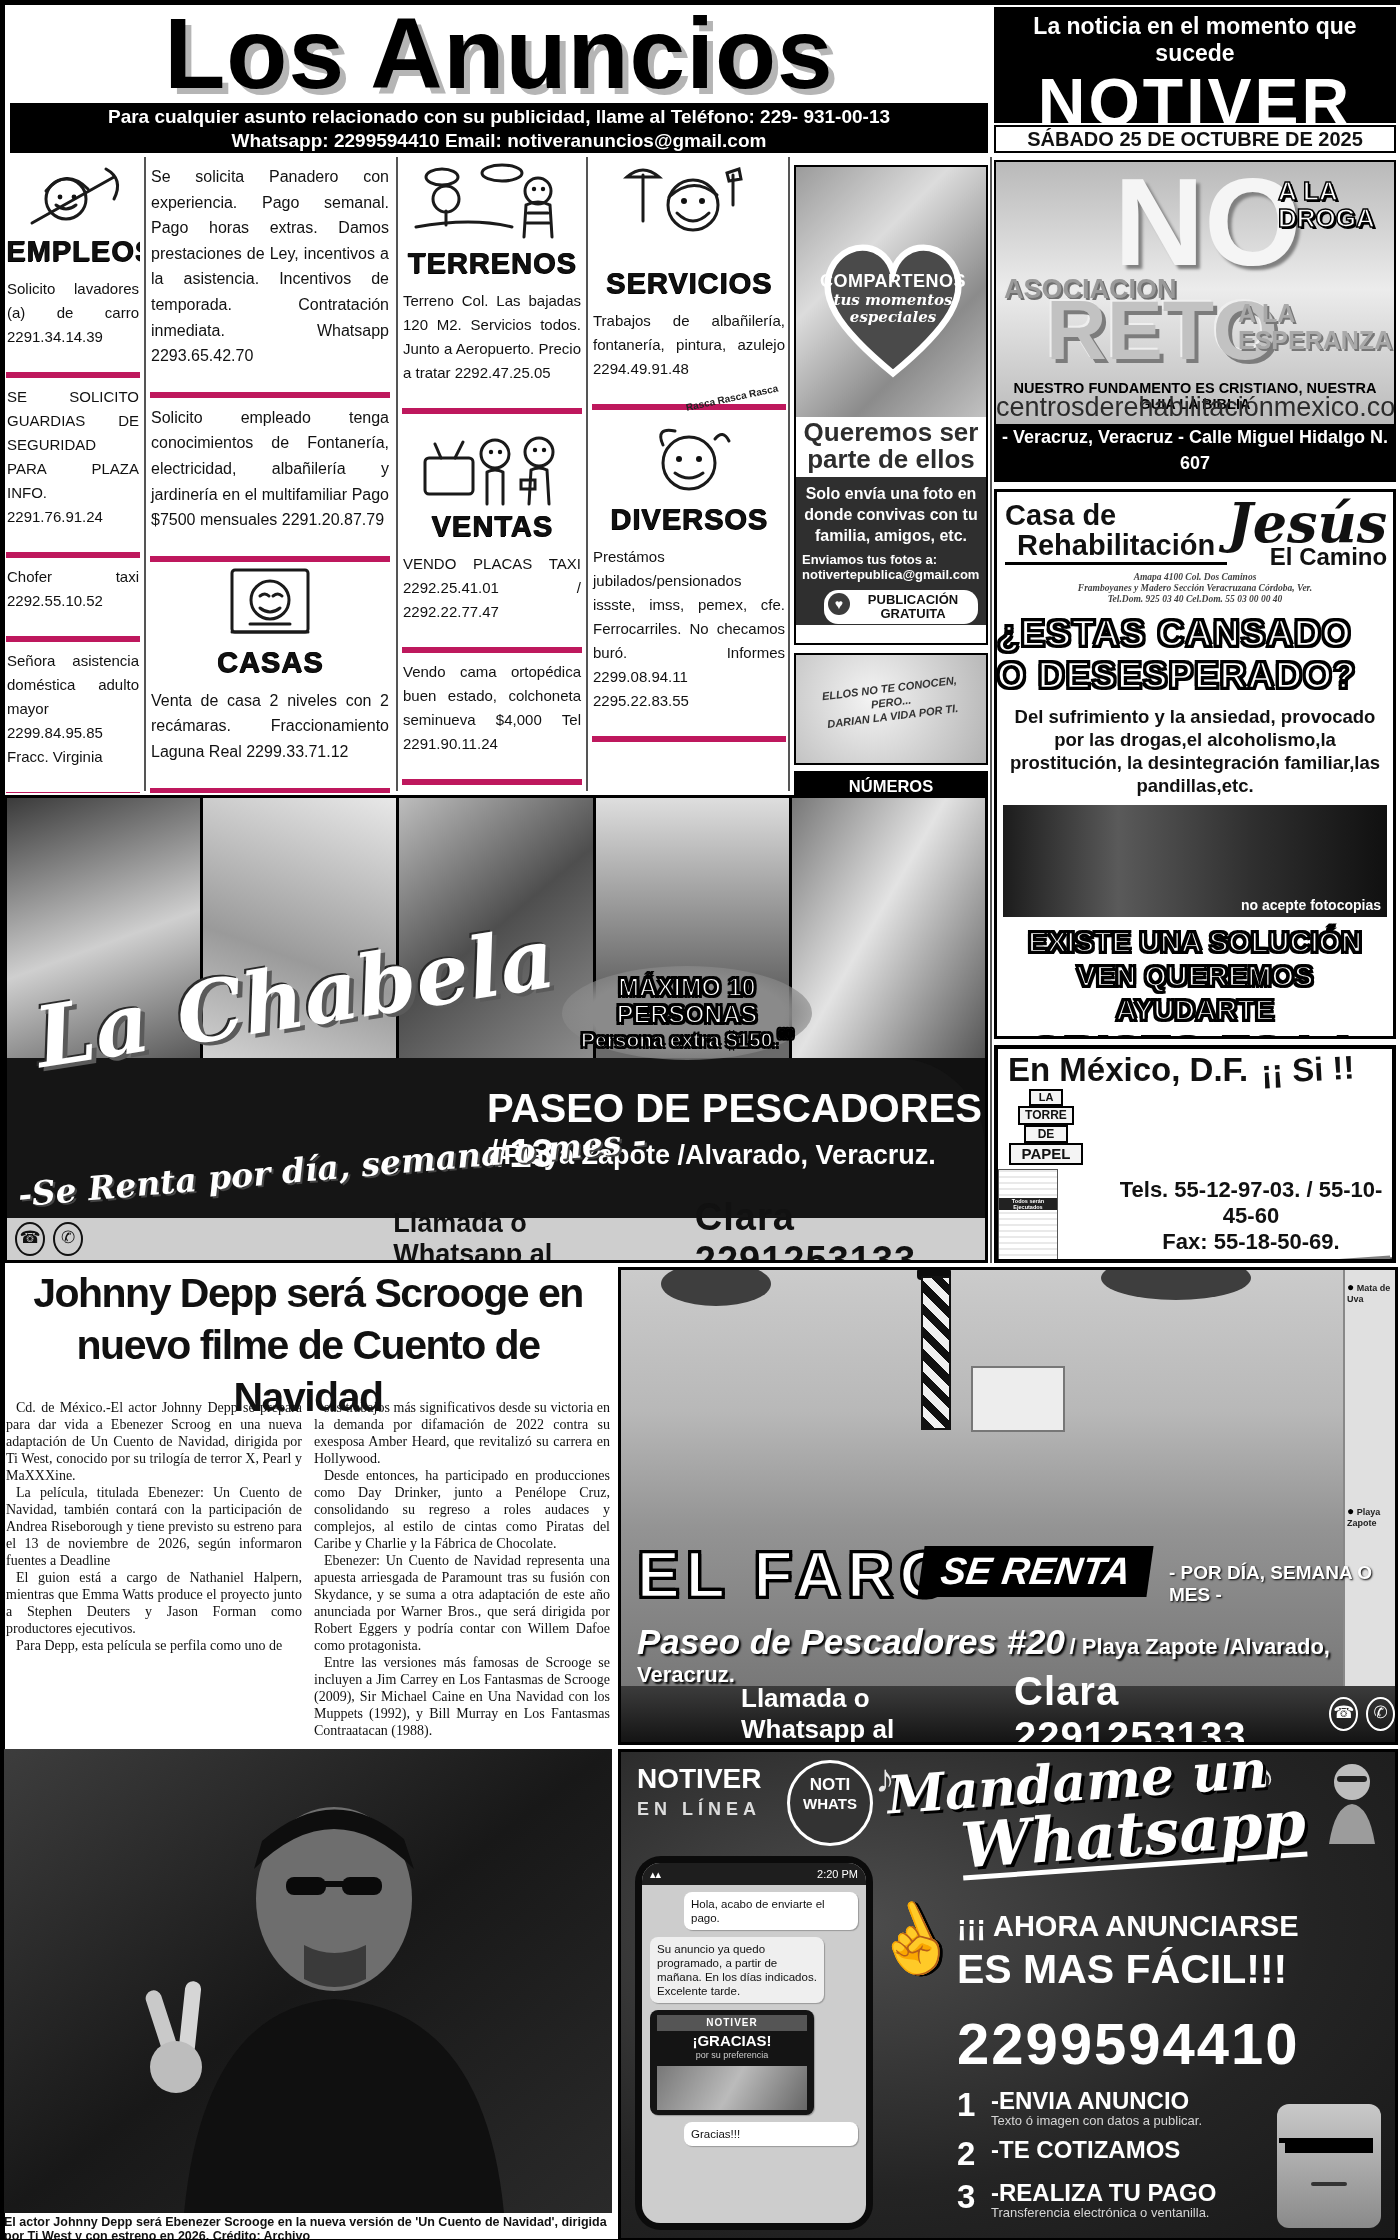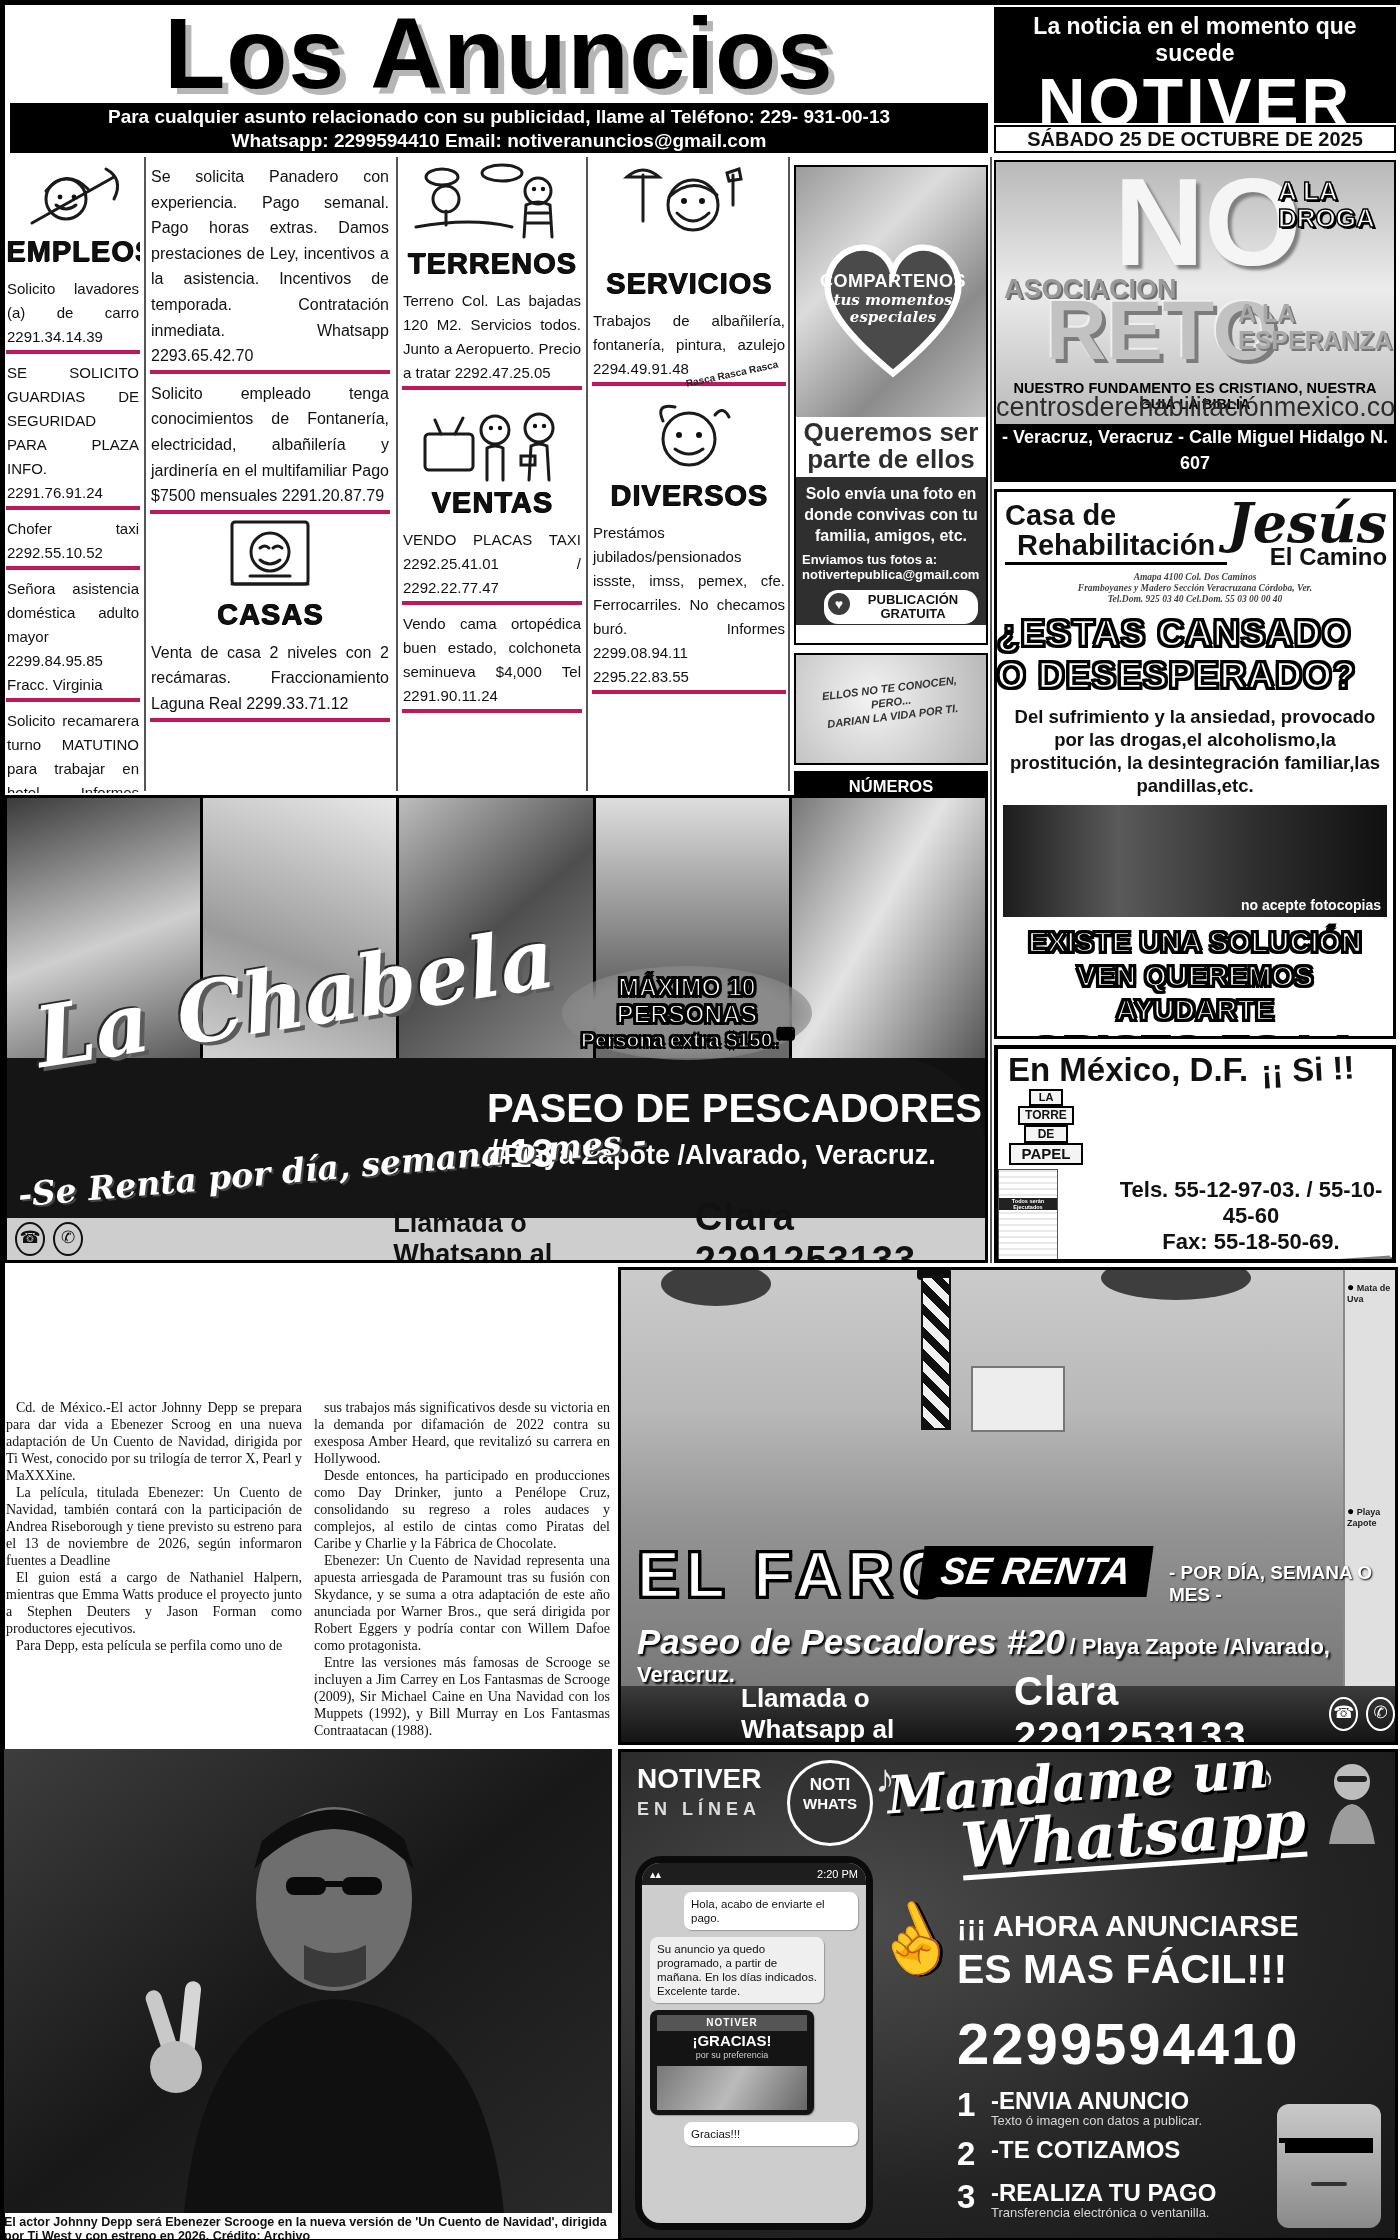--- a/index.html
+++ b/index.html
@@ -12,21 +12,21 @@
   .mast-band{position:absolute;left:0;top:98px;width:100%;height:50px;background:#000;color:#fff;
              text-align:center;font-weight:700;font-size:19px;line-height:24px;padding-top:2px;box-sizing:border-box;}
   .notiver-box{position:absolute;left:994px;top:2px;width:402px;height:116px;background:#000;color:#fff;text-align:center;}
   .nv-tag{font-size:23px;font-weight:700;margin-top:6px;}
   .nv-name{font-size:66px;font-weight:900;letter-spacing:3px;line-height:70px;}
   .date-strip{position:absolute;left:994px;top:120px;width:402px;height:28px;border:2px solid #000;box-sizing:border-box;
               text-align:center;font-weight:900;font-size:20px;line-height:24px;}
   
   .vl{position:absolute;width:2px;background:#555;}
   .ccol{position:absolute;top:152px;overflow:hidden;}
-  .ad{border-bottom:4px solid #be185d;padding:7px 1px 1px;text-align:justify;font-size:15px;line-height:1.6;}
+  .ad{border-bottom:6px solid #be185d;padding:7px 1px 23px;text-align:justify;font-size:15px;line-height:1.6;}
   .sec-head{text-align:center;font-weight:900;font-size:29px;letter-spacing:1px;
             text-shadow:1px 0 0 #000,0 1px 0 #000;margin:2px 0 2px;}
   .doodle{display:block;margin:4px auto 0;}
   .rasca{font-size:10px;font-weight:700;transform:rotate(-12deg);text-align:right;margin:-8px 6px 0 0;color:#222;}
   
   .comp-box{position:absolute;left:794px;top:160px;width:194px;height:480px;border:2px solid #000;box-sizing:border-box;background:#fff;}
   .comp-photo{position:relative;height:250px;background:linear-gradient(135deg,#9b9b9b,#dcdcdc 35%,#8b8b8b 70%,#c2c2c2);overflow:visible;}
   .heart-wrap{position:absolute;left:18px;top:60px;width:158px;height:160px;}
   .heart-txt{position:absolute;left:0;top:44px;width:100%;text-align:center;color:#fff;}
   .ht1{font-weight:700;font-size:18px;letter-spacing:.5px;}
@@ -487,20 +487,24 @@
     <div class="ch-renta">-Se Renta por día, semana o mes -</div>
     <div class="ch-bar">
       <div class="circ-ico">☎</div>
       <div class="circ-ico">✆</div>
       <div class="cta">Llamada o Whatsapp al</div>
       <div class="phone">Clara 2291253133</div>
     </div>
   </div>
 
   <div class="article">
+    <div class="art-h">
+      <div>Johnny Depp será Scrooge en</div>
+      <div>nuevo filme de Cuento de Navidad</div>
+    </div>
     <div class="art-body">
       <div class="art-col" style="left:2px;">
         <p>Cd. de México.-El actor Johnny Depp se prepara para dar vida a Ebenezer Scroog en una nueva adaptación de Un Cuento de Navidad, dirigida por Ti West, conocido por su trilogía de terror X, Pearl y MaXXXine.</p>
         <p>La película, titulada Ebenezer: Un Cuento de Navidad, también contará con la participación de Andrea Riseborough y tiene previsto su estreno para el 13 de noviembre de 2026, según informaron fuentes a Deadline</p>
         <p>El guion está a cargo de Nathaniel Halpern, mientras que Emma Watts produce el proyecto junto a Stephen Deuters y Jason Forman como productores ejecutivos.</p>
         <p>Para Depp, esta película se perfila como uno de</p>
       </div>
       <div class="art-col" style="left:310px;">
         <p>sus trabajos más significativos desde su victoria en la demanda por difamación de 2022 contra su exesposa Amber Heard, que revitalizó su carrera en Hollywood.</p>
         <p>Desde entonces, ha participado en producciones como Day Drinker, junto a Penélope Cruz, consolidando su regreso a roles audaces y complejos, al estilo de cintas como Piratas del Caribe y Charlie y la Fábrica de Chocolate.</p>

